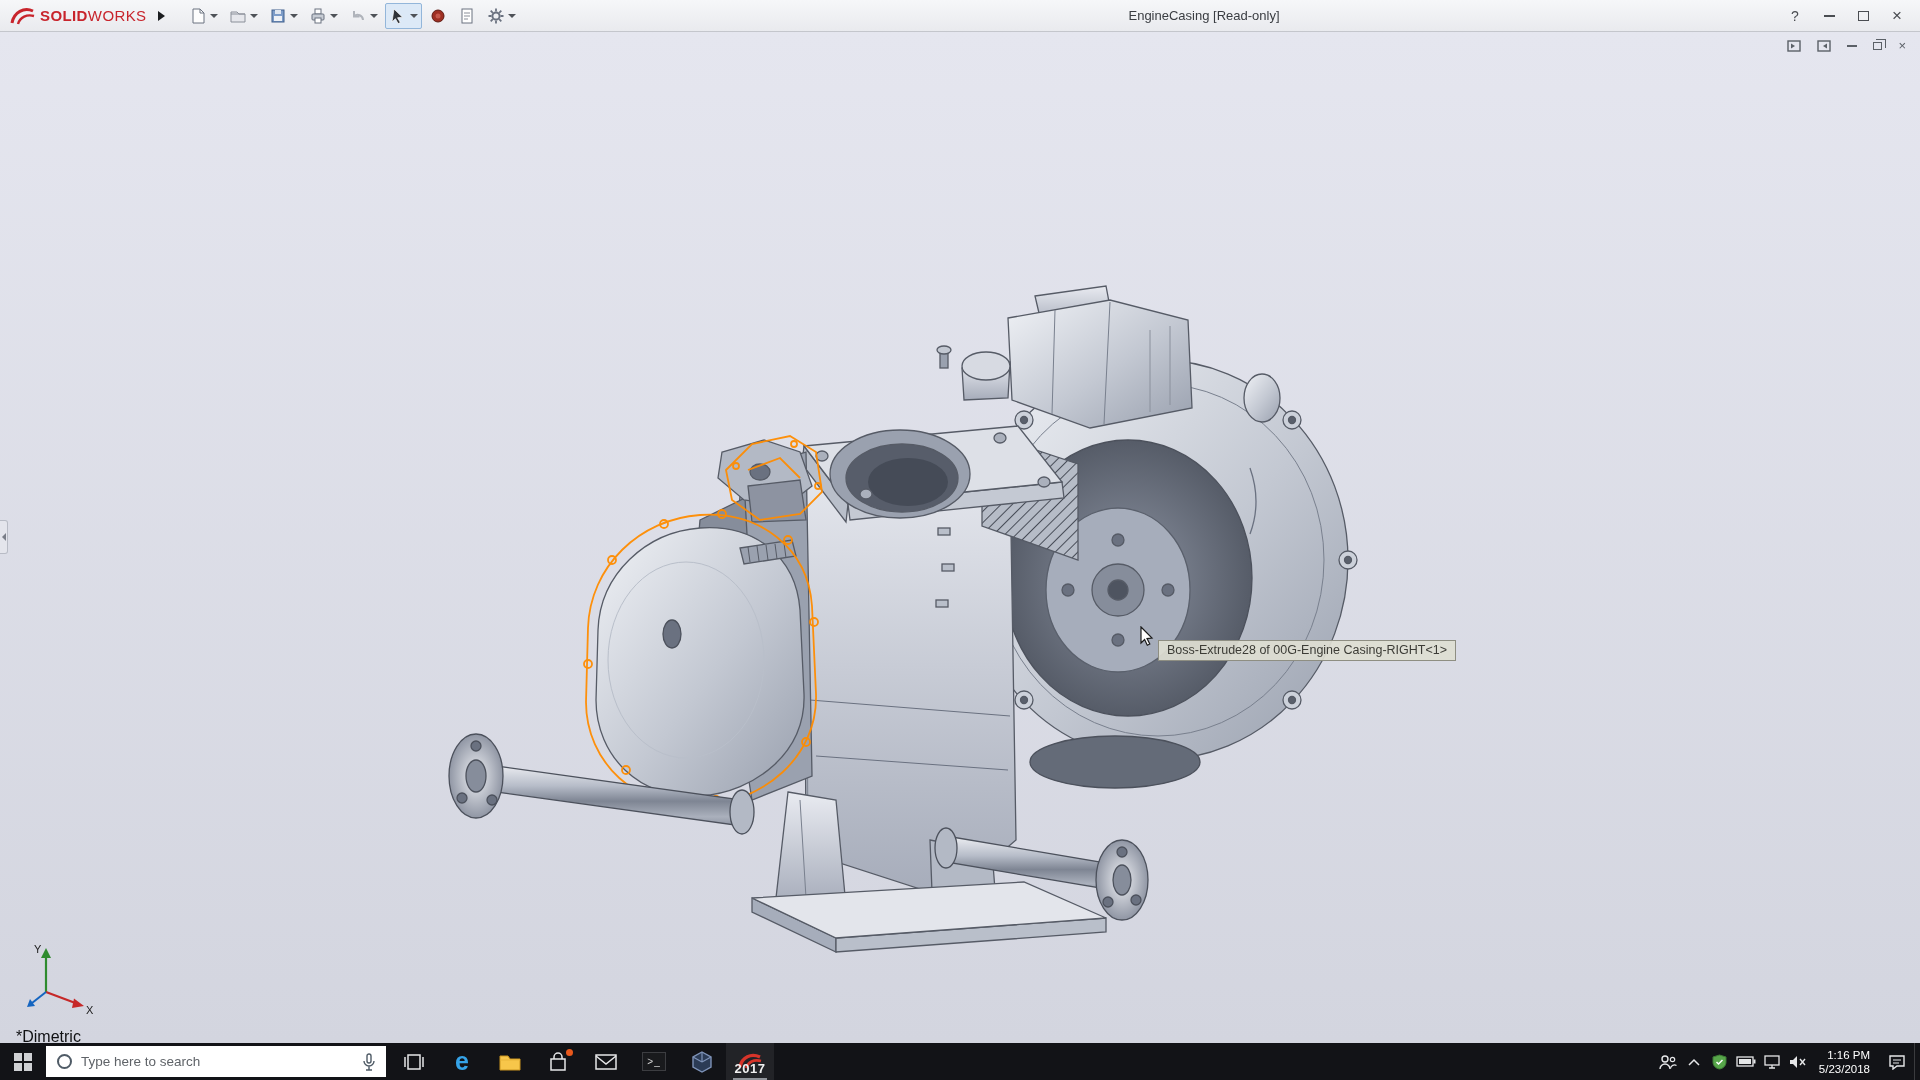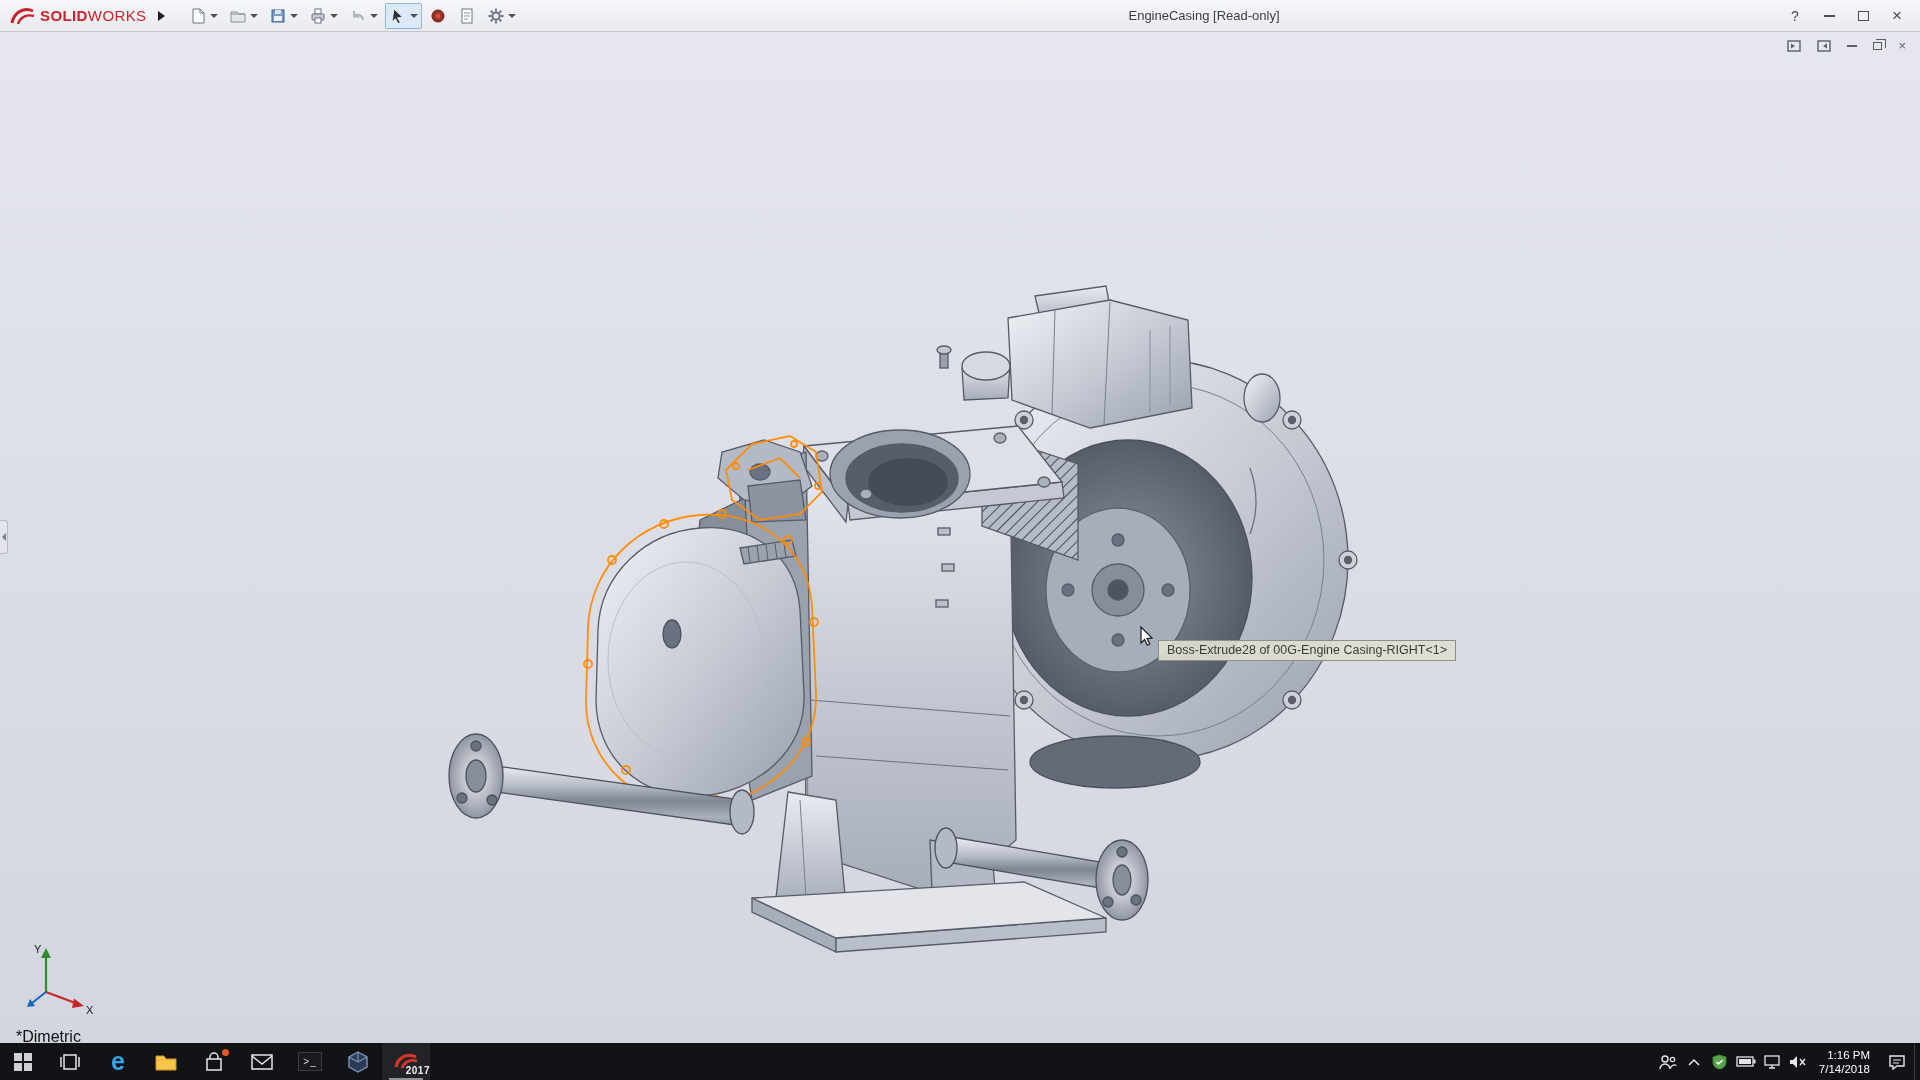--- a/index.html
+++ b/index.html
@@ -60,21 +60,21 @@
   .win-logo span { background:#cfd1d4; }
   .tb-search { width:340px; height:31px; background:#ffffff; display:flex; align-items:center; margin-right:4px; }
   .cortana-ring { width:15px; height:15px; border:2px solid #4f5b66; border-radius:50%; margin:0 9px 0 11px; flex:none; }
   .tb-search input { flex:1; border:none; outline:none; font-size:13.5px; color:#333; background:transparent; font-family:"Liberation Sans",sans-serif; }
   .tb-search input::placeholder { color:#5f6368; }
   .mic { margin:0 10px; flex:none; }
   .edge-e { font-size:25px; font-weight:700; color:#35a3e8; line-height:1; }
   .console-box { width:24px; height:19px; background:#191a1d; border:1px solid #3c3d41; color:#d7d7d7; font-size:10px; line-height:17px; text-align:center; letter-spacing:1px; }
   .badge-dot { position:absolute; right:9px; top:6px; width:7px; height:7px; border-radius:50%; background:#e8581c; }
   .sw-btn { background:rgba(255,255,255,.07); }
-  .sw-badge { position:absolute; bottom:4px; left:0; right:0; text-align:right; font-size:10px; color:#f0f0f0; font-weight:700; letter-spacing:.5px; }
+  .sw-badge { position:absolute; bottom:4px; left:0; right:0; text-align:center; font-size:13px; color:#f0f0f0; font-weight:700; letter-spacing:.5px; }
   .active-line { position:absolute; bottom:0; left:7px; right:7px; height:2px; background:#8f9399; }
   .tray { margin-left:auto; display:flex; align-items:center; height:100%; }
   .tray-btn { width:26px; height:37px; display:flex; align-items:center; justify-content:center; cursor:pointer; }
   .clock { height:37px; display:flex; flex-direction:column; align-items:flex-end; justify-content:center; padding:0 10px 0 8px; color:#ffffff; font-size:11.5px; line-height:14px; cursor:pointer; }
   .action-center { width:34px; }
   .desk-sliver { width:6px; height:37px; border-left:1px solid #3a3b3e; cursor:pointer; }
 </style>
 </head>
 <body>
 
@@ -376,20 +376,28 @@
   <div class="taskbar">
     <div class="tb-btn start">
       <span class="win-logo">
           <span></span>
           <span></span>
           <span></span>
           <span></span>
         </span>
     </div>
 
+    <div class="tb-search">
+      <span class="cortana-ring"></span>
+      <input type="text" placeholder="Type here to search" style="">
+      <svg class="mic" width="14" height="18" viewBox="0 0 14 18">
+        <rect x="5" y="1" width="4" height="9" rx="2" fill="none" stroke="#4f5b66" stroke-width="1.4"></rect>
+        <path d="M2 8a5 5 0 0 0 10 0 M7 13v4 M4 17h6" fill="none" stroke="#4f5b66" stroke-width="1.4"></path>
+      </svg>
+    </div>
 
     <div class="tb-btn">
       <svg width="24" height="20" viewBox="0 0 24 20">
         <rect x="6" y="3" width="12" height="14" fill="none" stroke="#e6e7e9" stroke-width="1.5"></rect>
         <path d="M3 5v10 M21 5v10" stroke="#e6e7e9" stroke-width="1.5"></path>
       </svg>
     </div>
 
     <div class="tb-btn">
         <span class="edge-e">e</span>
@@ -471,21 +479,21 @@
         </svg>
       </div>
       <div class="tray-btn">
         <svg width="19" height="14" viewBox="0 0 19 14">
           <path d="M2 5h3l4-4v12l-4-4H2z" fill="#e6e7e9"></path>
           <path d="M12 4l5 6 M17 4l-5 6" stroke="#e6e7e9" stroke-width="1.4"></path>
         </svg>
       </div>
       <div class="clock">
         <span>1:16 PM</span>
-        <span>7/14/2018</span>
+        <span>5/23/2018</span>
       </div>
       <div class="tray-btn action-center">
         <svg width="18" height="16" viewBox="0 0 18 16">
           <path d="M2 2h14v10H9l-4 3v-3H2z" fill="none" stroke="#e6e7e9" stroke-width="1.4"></path>
           <path d="M5 6h8 M5 9h6" stroke="#e6e7e9" stroke-width="1.2"></path>
         </svg>
       </div>
       <div class="desk-sliver"></div>
     </div>
   </div>

